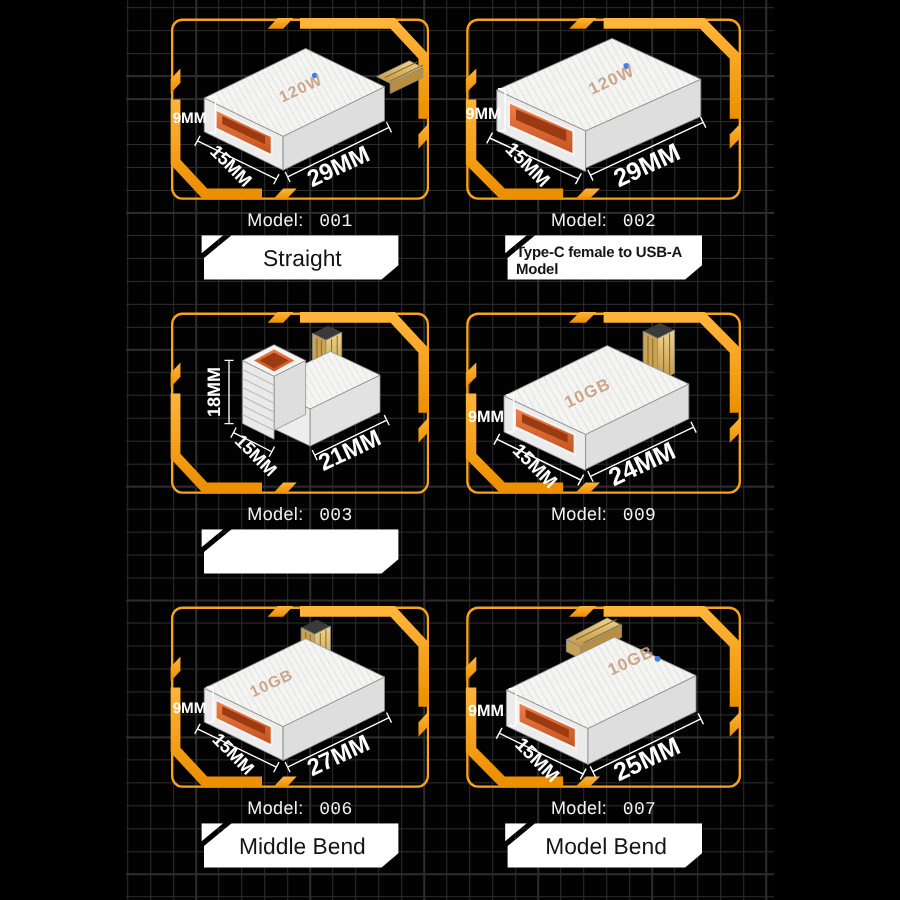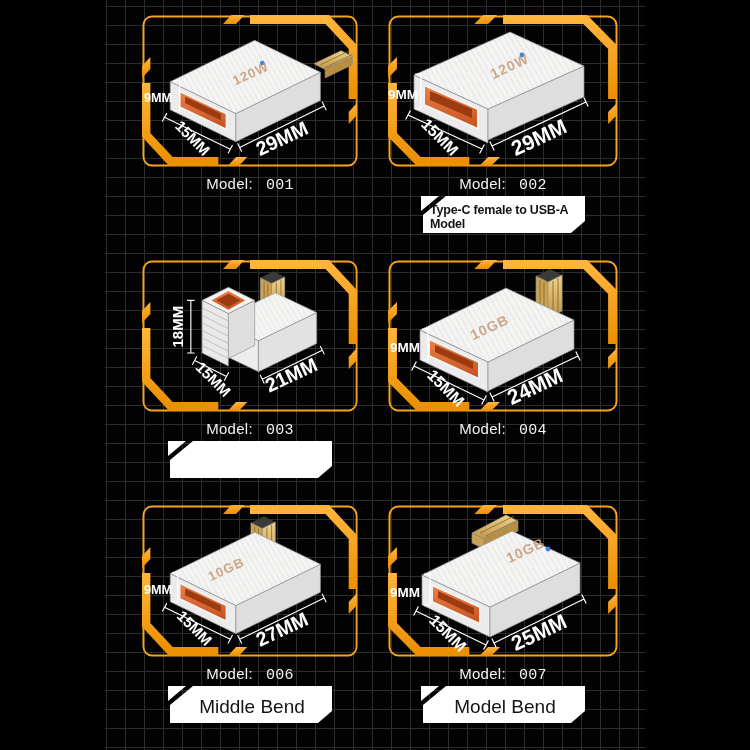--- a/index.html
+++ b/index.html
@@ -86,20 +86,27 @@
         <text class="dimL" x="152" y="131" text-anchor="middle" transform="rotate(-25 152 131)">29MM</text>
         <path class="dline" d="M24,102 L94,136 M21.6,106.5 L26.4,97.5 M91.6,140.5 L96.4,131.5"></path>
         <text class="dimW" x="50" y="128" text-anchor="middle" transform="rotate(45 50 128)">15MM</text>
         <text class="dimH" x="2" y="86">9MM</text>
         <path class="dline" d="M40,63 v32 M40,63 h-6 M40,95 h-6"></path>
       </svg>
     </div>
     <div class="model-line">
       <span>Model:</span><span class="num">001</span>
     </div>
+    <div class="badge">
+      <svg viewBox="0 0 166 38" preserveAspectRatio="none">
+        <polygon points="1,0 19,0 1,15" fill="#fff"></polygon>
+        <polygon points="26,0 165,0 165,25 151,37 3,37 3,19" fill="#fff"></polygon>
+      </svg>
+      <span class="badge-text">Straight</span>
+    </div>
   </div>
 
   <div class="cell" style="left:388px;top:15px;width:230px;height:230px">
     <svg class="frame" viewBox="0 0 232 152" preserveAspectRatio="none">
       <rect x="1.5" y="1.5" width="229" height="149" rx="9" fill="none" stroke="#F7A41D" stroke-width="2"></rect>
       <polygon points="96,0 110,0 101,9 87,9" fill="url(#og)"></polygon>
       <path d="M116,4.5 H199 L226.5,32 V84" fill="none" stroke="url(#og)" stroke-width="9"></path>
       <polygon points="222,97 231,88 231,100 222,109" fill="url(#og)"></polygon>
       <polygon points="0,51 9,42 9,54 0,63" fill="url(#og)"></polygon>
       <path d="M4.5,68 V120 L31,146.5 H82" fill="none" stroke="url(#og)" stroke-width="9"></path>
@@ -214,21 +221,21 @@
         <text class="bodytxt" x="102" y="70" text-anchor="middle" transform="rotate(-25 102 66)">10GB</text>
         <path class="dline" d="M104,135 L190,94 M101.8,130.5 L106.2,139.5 M187.8,89.5 L192.2,98.5"></path>
         <text class="dimL" x="150" y="131" text-anchor="middle" transform="rotate(-25 150 131)">24MM</text>
         <path class="dline" d="M26,104 L96,138 M23.6,108.5 L28.4,99.5 M93.6,142.5 L98.4,133.5"></path>
         <text class="dimW" x="54" y="130" text-anchor="middle" transform="rotate(45 54 130)">15MM</text>
         <text class="dimH" x="2" y="90">9MM</text>
         <path class="dline" d="M40,67 v31 M40,67 h-6 M40,98 h-6"></path>
       </svg>
     </div>
     <div class="model-line">
-      <span>Model:</span><span class="num">004</span>
+      <span>Model:</span><span class="num">009</span>
     </div>
   </div>
 
   <div class="cell" style="left:142px;top:505px;width:216px;height:230px">
     <svg class="frame" viewBox="0 0 232 152" preserveAspectRatio="none">
       <rect x="1.5" y="1.5" width="229" height="149" rx="9" fill="none" stroke="#F7A41D" stroke-width="2"></rect>
       <polygon points="96,0 110,0 101,9 87,9" fill="url(#og)"></polygon>
       <path d="M116,4.5 H199 L226.5,32 V84" fill="none" stroke="url(#og)" stroke-width="9"></path>
       <polygon points="222,97 231,88 231,100 222,109" fill="url(#og)"></polygon>
       <polygon points="0,51 9,42 9,54 0,63" fill="url(#og)"></polygon>

